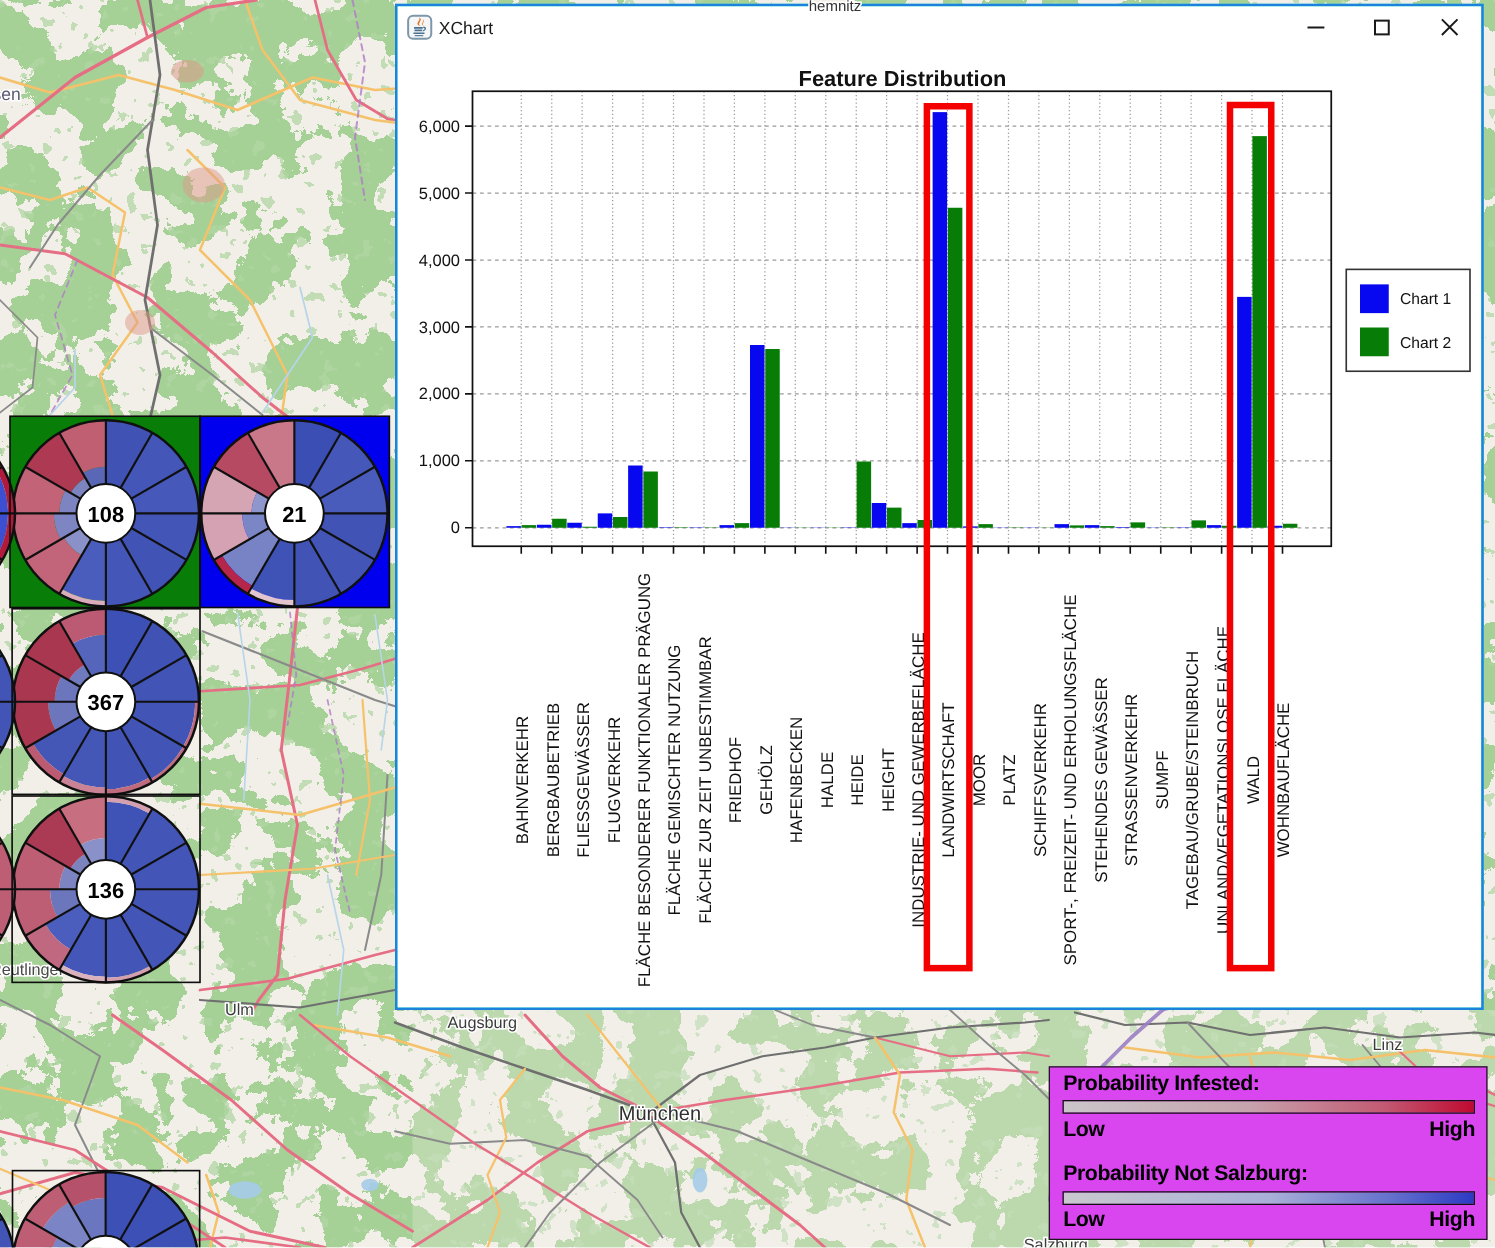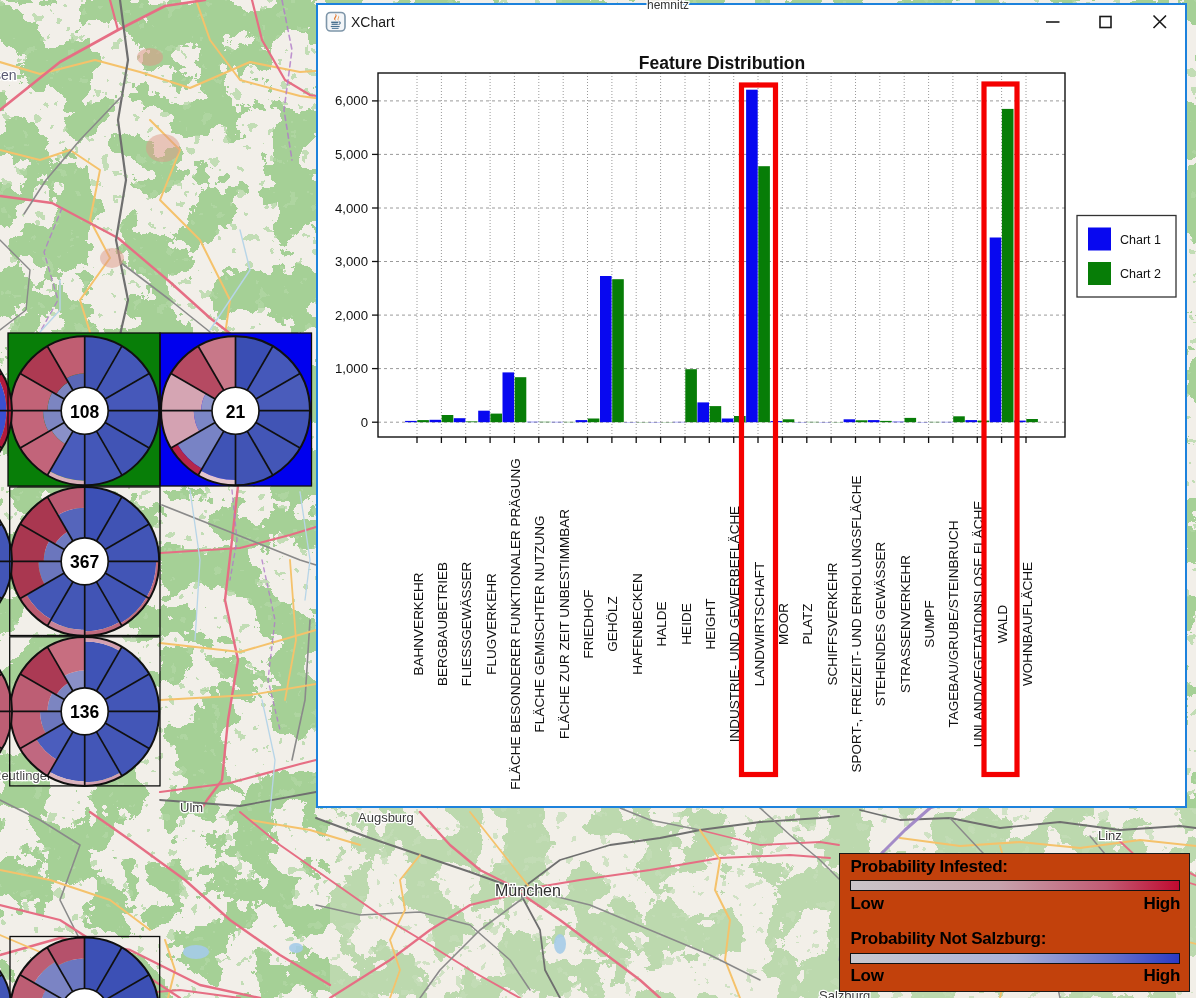--- a/index.html
+++ b/index.html
@@ -1,20 +1,20 @@
 <!DOCTYPE html>
 <html><head><meta charset="utf-8">
 <style>
 html,body{margin:0;padding:0;width:1196px;height:998px;overflow:hidden;
  font-family:"Liberation Sans",sans-serif;}
 #stage{position:relative;width:1196px;height:998px;overflow:hidden;background:#f2efe9;}
 #map{position:absolute;left:0;top:0;}
 #win{position:absolute;left:316px;top:3px;width:867px;height:801px;background:#5eead4;
  border:2px solid #1d82dc;}
-.prob{position:absolute;left:838.5px;top:852.5px;width:351.5px;height:139.5px;background:#c2410c;
+.prob{position:absolute;left:838.5px;top:852.5px;width:351.5px;height:139.5px;background:#d946ef;
  border:1.5px solid #1a1a1a;box-sizing:border-box;}
 .pt{position:absolute;left:11px;font-size:17px;line-height:19px;font-weight:bold;color:#000;
  letter-spacing:-0.3px;white-space:nowrap;}
 .pr{left:auto;right:9px;}
 .pbar{position:absolute;left:10px;width:328px;height:9px;border:1.5px solid #111;}
 </style></head>
 <body>
 <div id="stage">
 <div id="map"><svg width="1196" height="998" viewBox="0 0 1196 998" font-family="'Liberation Sans',sans-serif">
         <defs>

